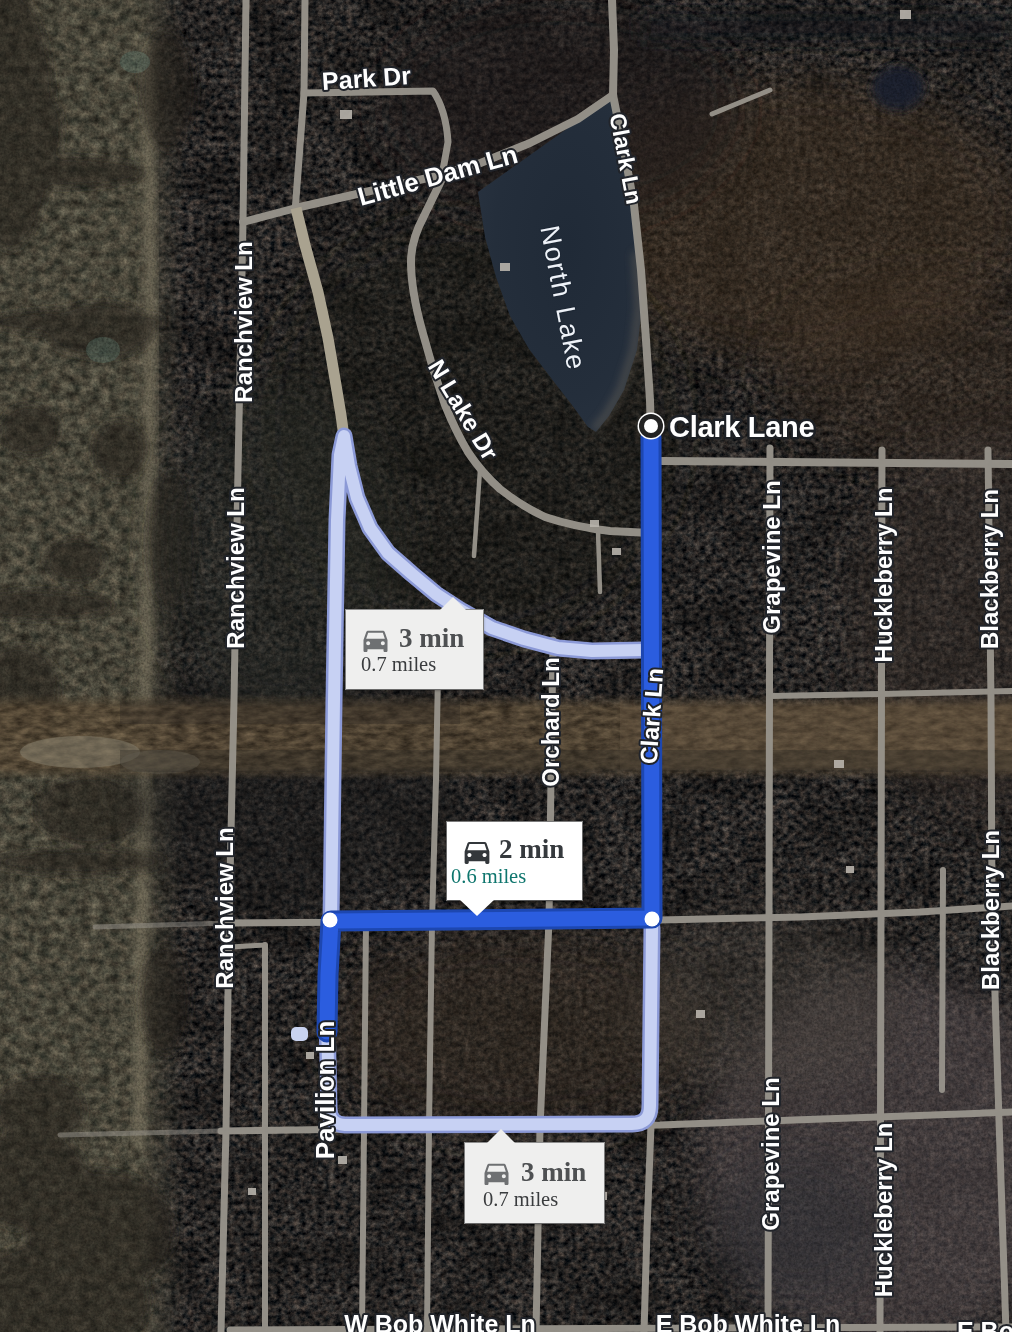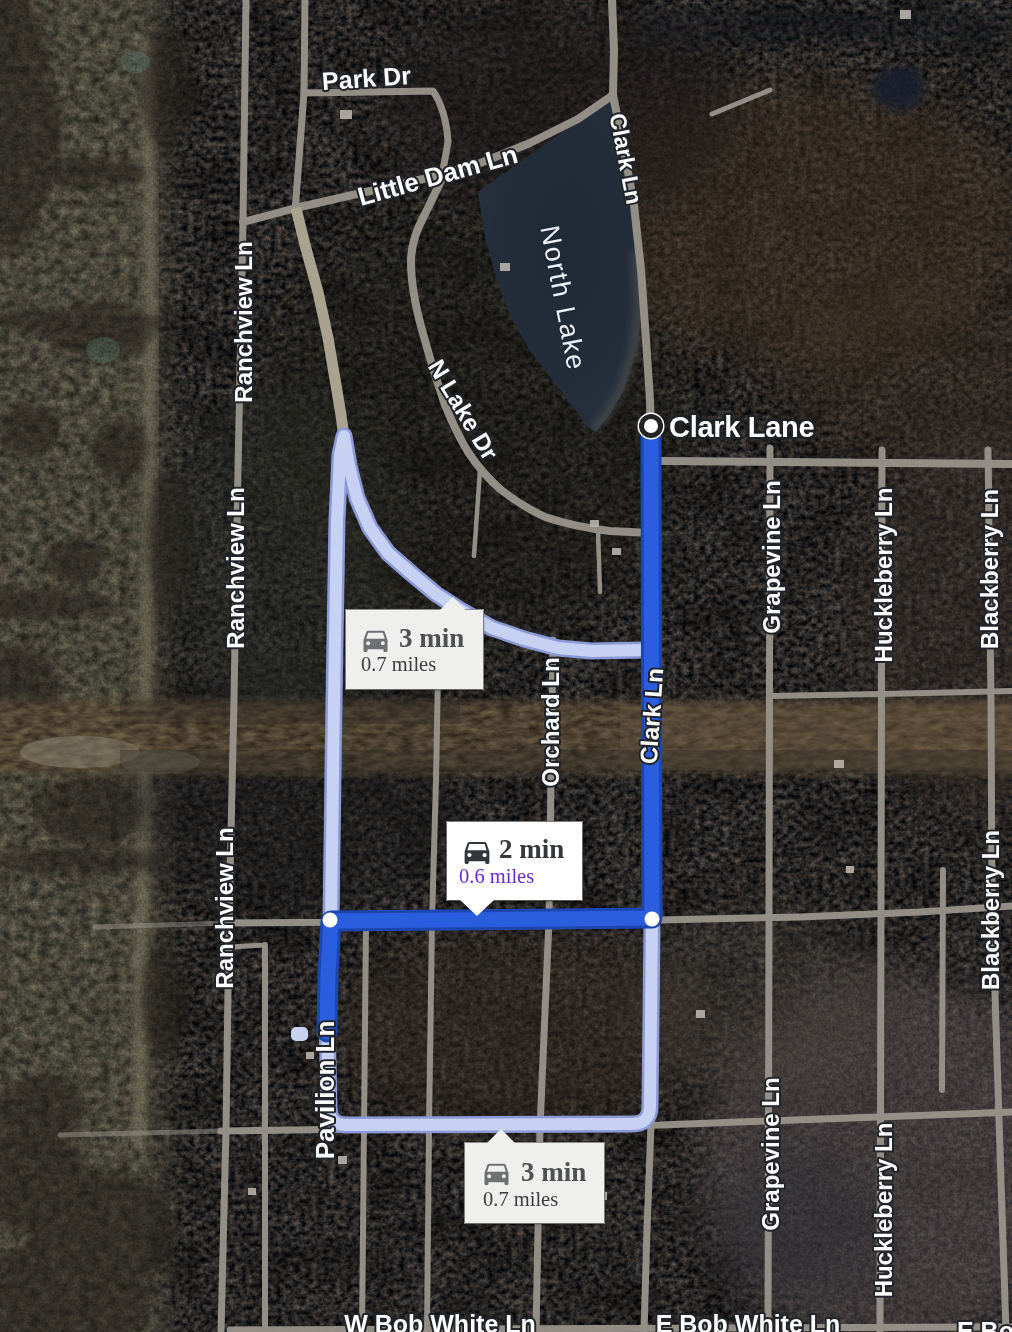--- a/index.html
+++ b/index.html
@@ -305,21 +305,21 @@
 </div>
 
 <div class="bubble" style="left:447px;top:822px;width:135px;height:78px;background:#ffffff;box-shadow:0 1px 3px rgba(0,0,0,0.6), 0 0 0 1px #8a8a8a;">
   <svg style="position:absolute;left:11px;top:77px;" width="38" height="18">
         <path d="M1,0 L19,17 L37,0 Z" fill="#ffffff"></path>
       </svg>
   <svg style="position:absolute;left:12px;top:13px;" width="36" height="33" viewBox="0 0 24 24">
         <path fill="#33373b" fill-rule="evenodd" d="M18.92 6.01C18.72 5.42 18.16 5 17.5 5h-11c-.66 0-1.21.42-1.42 1.01L3 12v8c0 .55.45 1 1 1h1c.55 0 1-.45 1-1v-1h12v1c0 .55.45 1 1 1h1c.55 0 1-.45 1-1v-8l-2.08-5.99zM6.5 16c-.83 0-1.5-.67-1.5-1.5S5.67 13 6.5 13s1.5.67 1.5 1.5S7.33 16 6.5 16zm11 0c-.83 0-1.5-.67-1.5-1.5s.67-1.5 1.5-1.5 1.5.67 1.5 1.5-.67 1.5-1.5 1.5zM5 11l1.5-4.5h11L19 11H5z"></path>
       </svg>
   <div style="position:absolute;left:52px;top:14px;font-size:27px;font-weight:bold;color:#35393d;">2 min</div>
-  <div style="position:absolute;left:12px;top:44px;font-size:20.5px;color:#6d28d9;">0.6 miles</div>
+  <div style="position:absolute;left:4px;top:44px;font-size:20.5px;color:#0f766e;">0.6 miles</div>
 </div>
 
 <div class="bubble" style="left:465px;top:1143px;width:139px;height:80px;background:#efefee;box-shadow:0 1px 3px rgba(0,0,0,0.5), 0 0 0 1px #9b9b9b;">
   <svg style="position:absolute;left:21px;top:-15px;" width="30" height="16">
         <path d="M0,16 L15,1 L30,16 Z" fill="#efefee"></path>
       </svg>
   <svg style="position:absolute;left:14px;top:14px;" width="35" height="32" viewBox="0 0 24 24">
         <path fill="#6e7072" fill-rule="evenodd" d="M18.92 6.01C18.72 5.42 18.16 5 17.5 5h-11c-.66 0-1.21.42-1.42 1.01L3 12v8c0 .55.45 1 1 1h1c.55 0 1-.45 1-1v-1h12v1c0 .55.45 1 1 1h1c.55 0 1-.45 1-1v-8l-2.08-5.99zM6.5 16c-.83 0-1.5-.67-1.5-1.5S5.67 13 6.5 13s1.5.67 1.5 1.5S7.33 16 6.5 16zm11 0c-.83 0-1.5-.67-1.5-1.5s.67-1.5 1.5-1.5 1.5.67 1.5 1.5-.67 1.5-1.5 1.5zM5 11l1.5-4.5h11L19 11H5z"></path>
       </svg>
   <div style="position:absolute;left:56px;top:16px;font-size:27px;font-weight:bold;color:#4e5052;">3 min</div>

